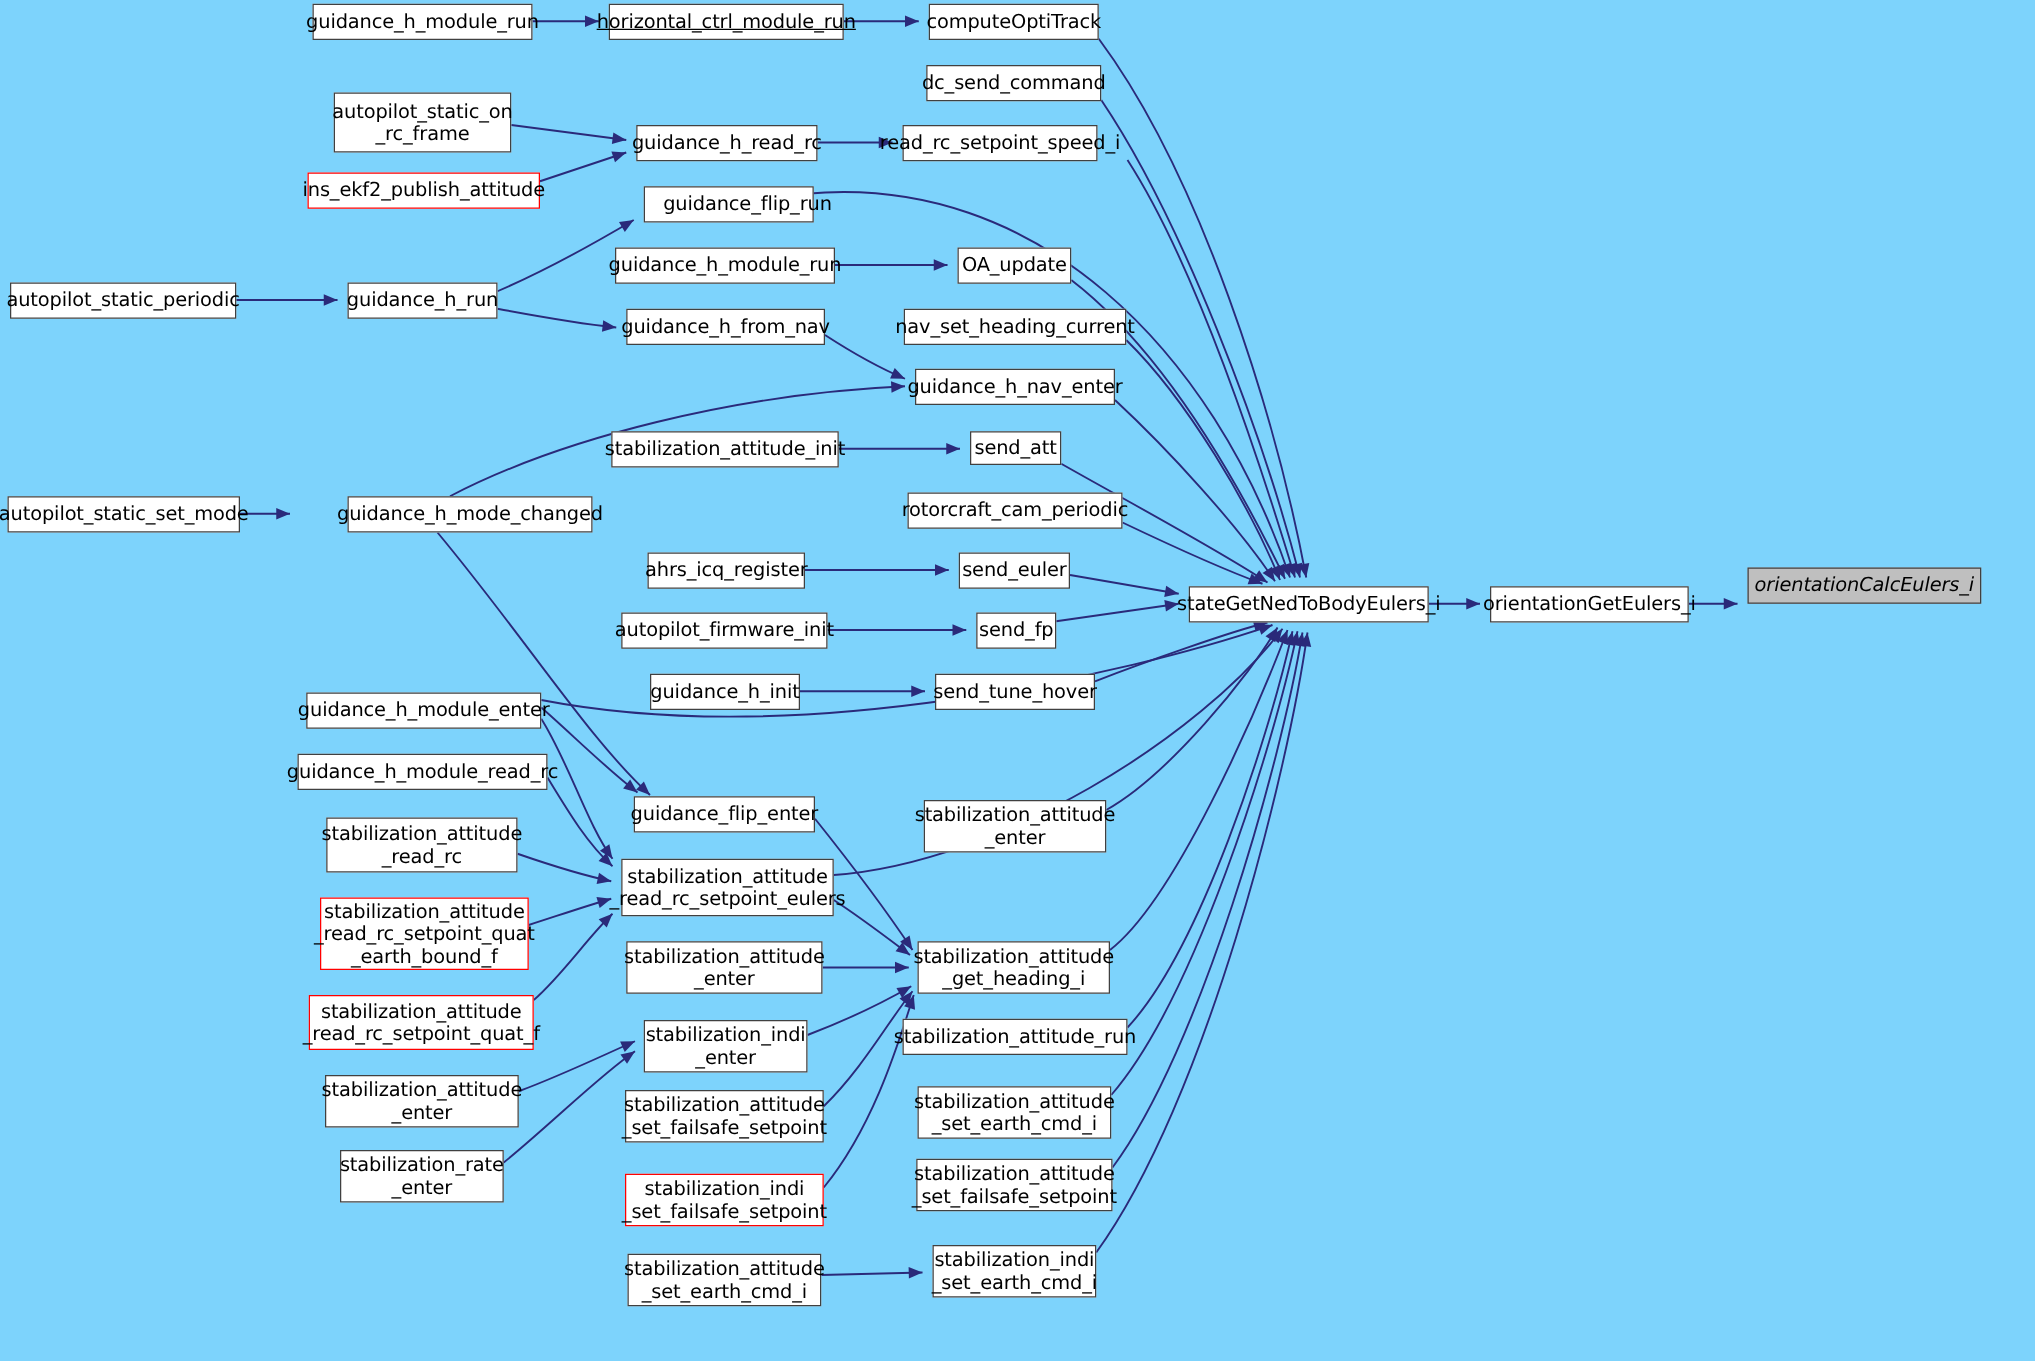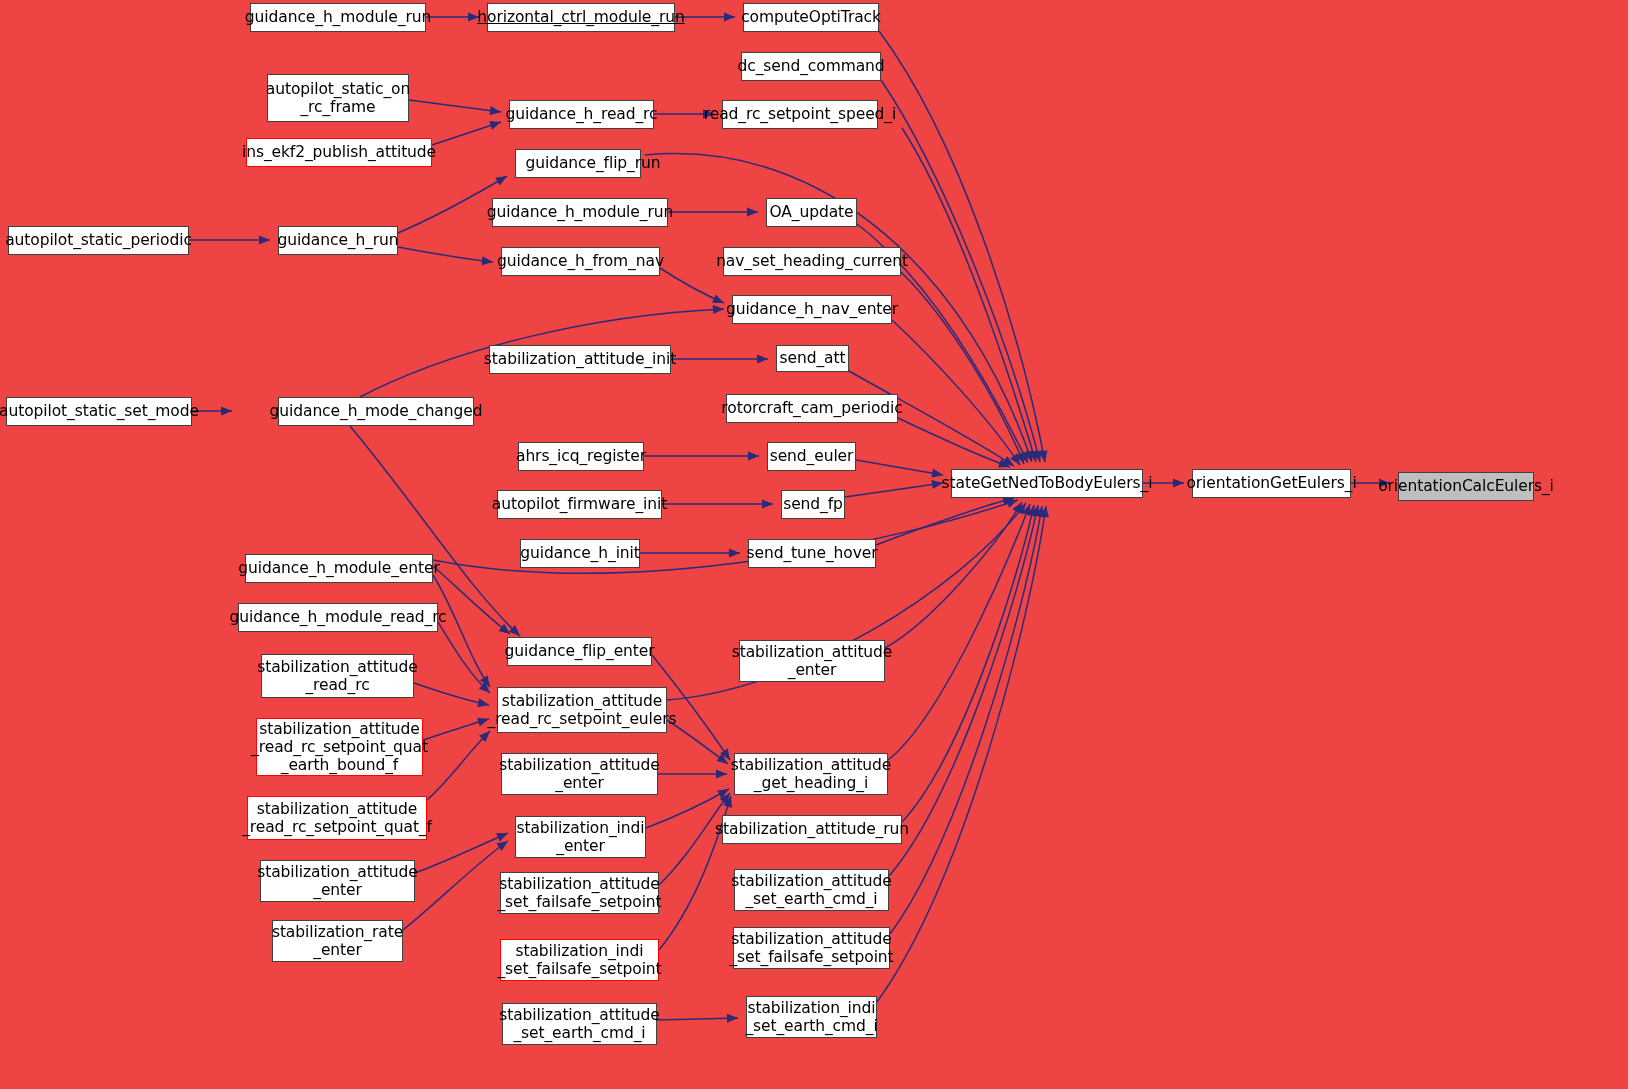--- a/index.html
+++ b/index.html
@@ -5,21 +5,21 @@
 <style>
   html, body {
     margin: 0;
     padding: 0;
     background: #ffffff;
   }
   #graph-root {
     position: relative;
     width: 1628px;
     height: 1089px;
-    background: #ef4444;
+    background: #7dd3fc;
     font-family: "DejaVu Sans", "Liberation Sans", sans-serif;
     overflow: hidden;
   }
   #edge-layer {
     position: absolute;
     left: 0; top: 0;
     width: 1628px;
     height: 1089px;
     pointer-events: none;
   }
@@ -171,38 +171,38 @@
   <div id="node-layer">
       <div class="node" style="left: 250px; top: 3px; width: 176px; height: 29px;">guidance_h_module_run</div>
       <div class="node" style="left: 487px; top: 3px; width: 188px; height: 29px; text-decoration: underline;">horizontal_ctrl_module_run</div>
       <div class="node" style="left: 743px; top: 3px; width: 136px; height: 29px;">computeOptiTrack</div>
       <div class="node" style="left: 741px; top: 52px; width: 140px; height: 29px;">dc_send_command</div>
       <div class="node" style="left: 267px; top: 74px; width: 142px; height: 48px;">autopilot_static_on
 _rc_frame</div>
       <div class="node" style="left: 509px; top: 100px; width: 145px; height: 29px;">guidance_h_read_rc</div>
       <div class="node" style="left: 722px; top: 100px; width: 156px; height: 29px;">read_rc_setpoint_speed_i</div>
       <div class="node red" style="left: 246px; top: 138px; width: 186px; height: 29px;">ins_ekf2_publish_attitude</div>
-      <div class="node" style="left: 515px; top: 149px; width: 126px; height: 29px; padding-left: 33px;">guidance_flip_run</div>
+      <div class="node" style="left: 515px; top: 149px; width: 136px; height: 29px; padding-left: 33px;">guidance_flip_run</div>
       <div class="node" style="left: 492px; top: 198px; width: 176px; height: 29px;">guidance_h_module_run</div>
       <div class="node" style="left: 766px; top: 198px; width: 91px; height: 29px;">OA_update</div>
       <div class="node" style="left: 8px; top: 226px; width: 181px; height: 29px;">autopilot_static_periodic</div>
       <div class="node" style="left: 278px; top: 226px; width: 120px; height: 29px;">guidance_h_run</div>
       <div class="node" style="left: 501px; top: 247px; width: 159px; height: 29px;">guidance_h_from_nav</div>
       <div class="node" style="left: 723px; top: 247px; width: 178px; height: 29px;">nav_set_heading_current</div>
       <div class="node" style="left: 732px; top: 295px; width: 160px; height: 29px;">guidance_h_nav_enter</div>
       <div class="node" style="left: 489px; top: 345px; width: 182px; height: 29px;">stabilization_attitude_init</div>
       <div class="node" style="left: 776px; top: 345px; width: 73px; height: 27px;">send_att</div>
       <div class="node" style="left: 6px; top: 397px; width: 186px; height: 29px;">autopilot_static_set_mode</div>
       <div class="node" style="left: 240px; top: 397px; width: 196px; height: 29px; margin-left: 38px;">guidance_h_mode_changed</div>
       <div class="node" style="left: 726px; top: 394px; width: 172px; height: 29px;">rotorcraft_cam_periodic</div>
       <div class="node" style="left: 518px; top: 442px; width: 126px; height: 29px;">ahrs_icq_register</div>
       <div class="node" style="left: 767px; top: 442px; width: 89px; height: 29px;">send_euler</div>
       <div class="node" style="left: 951px; top: 469px; width: 192px; height: 29px;">stateGetNedToBodyEulers_i</div>
       <div class="node" style="left: 1192px; top: 469px; width: 159px; height: 29px;">orientationGetEulers_i</div>
-      <div class="node highlight" style="left: 1398px; top: 472px; width: 136px; height: 29px;">orientationCalcEulers_i</div>
+      <div class="node highlight" style="left: 1398px; top: 454px; width: 187px; height: 29px; font-style: italic;">orientationCalcEulers_i</div>
       <div class="node" style="left: 497px; top: 490px; width: 165px; height: 29px;">autopilot_firmware_init</div>
       <div class="node" style="left: 781px; top: 490px; width: 64px; height: 29px;">send_fp</div>
       <div class="node" style="left: 520px; top: 539px; width: 120px; height: 29px;">guidance_h_init</div>
       <div class="node" style="left: 748px; top: 539px; width: 128px; height: 29px;">send_tune_hover</div>
       <div class="node" style="left: 245px; top: 554px; width: 188px; height: 29px;">guidance_h_module_enter</div>
       <div class="node" style="left: 238px; top: 603px; width: 200px; height: 29px;">guidance_h_module_read_rc</div>
       <div class="node" style="left: 507px; top: 637px; width: 145px; height: 29px;">guidance_flip_enter</div>
       <div class="node" style="left: 739px; top: 640px; width: 146px; height: 42px;">stabilization_attitude
 _enter</div>
       <div class="node" style="left: 261px; top: 654px; width: 153px; height: 44px;">stabilization_attitude

